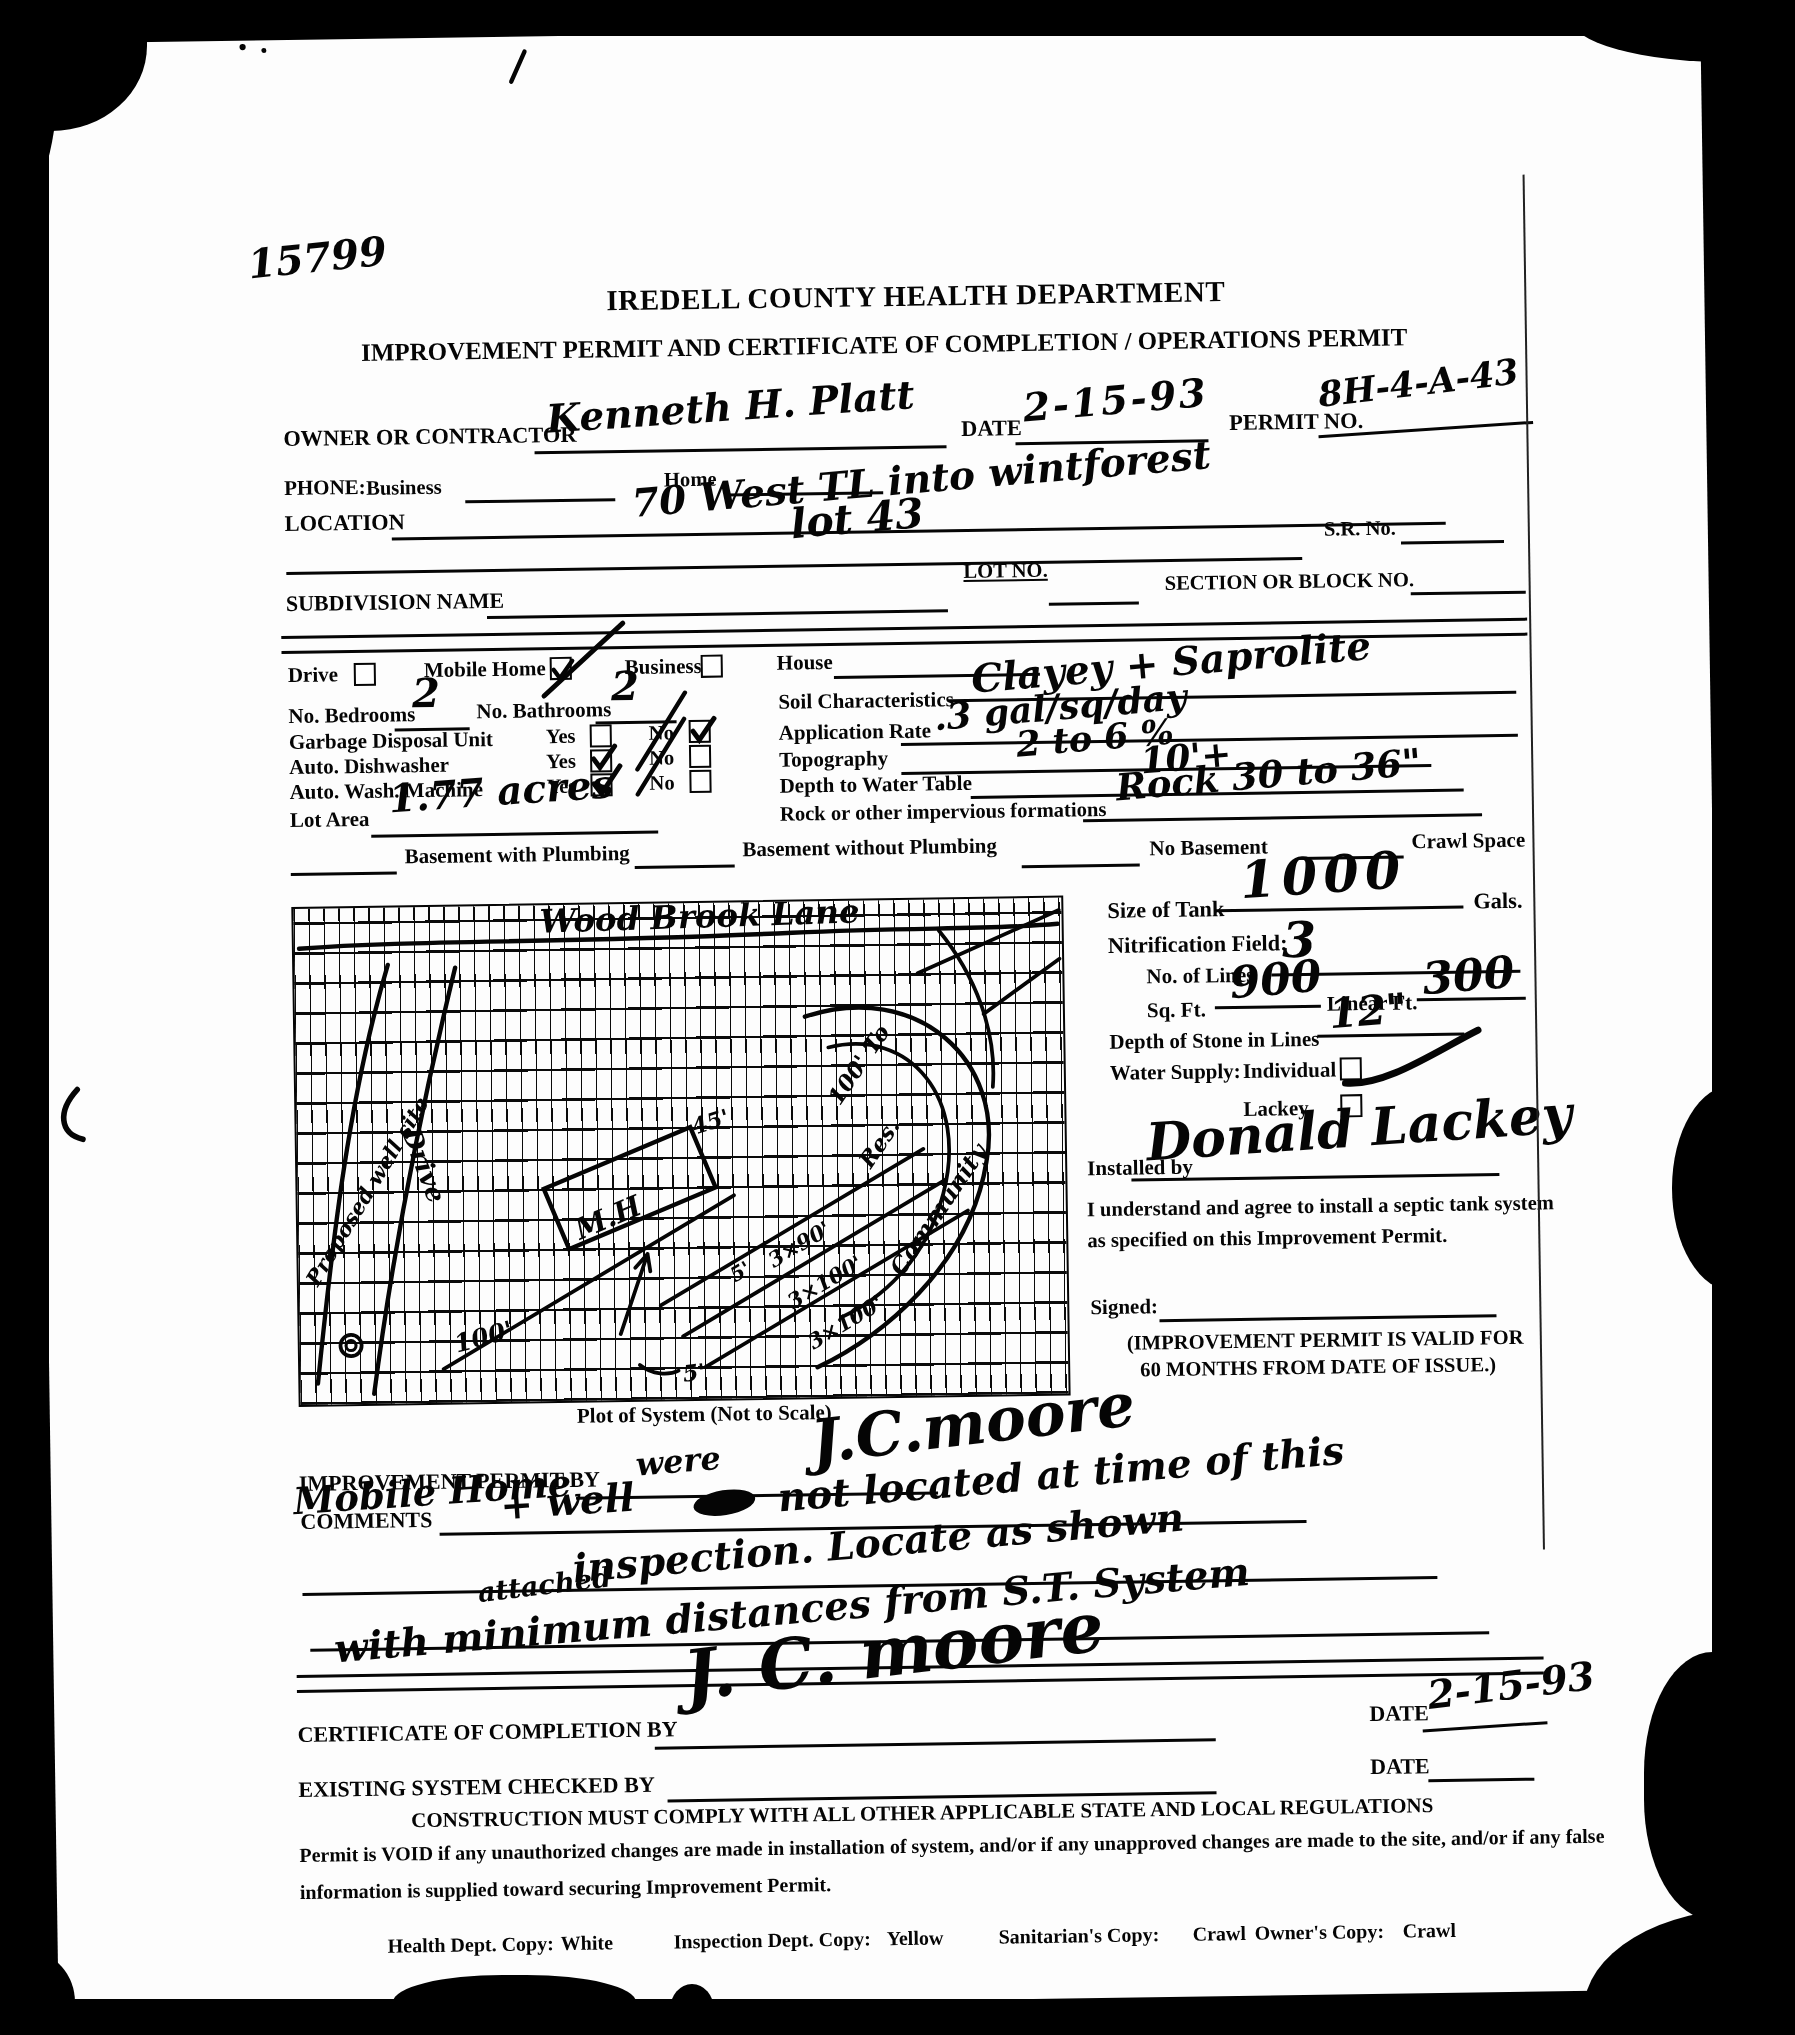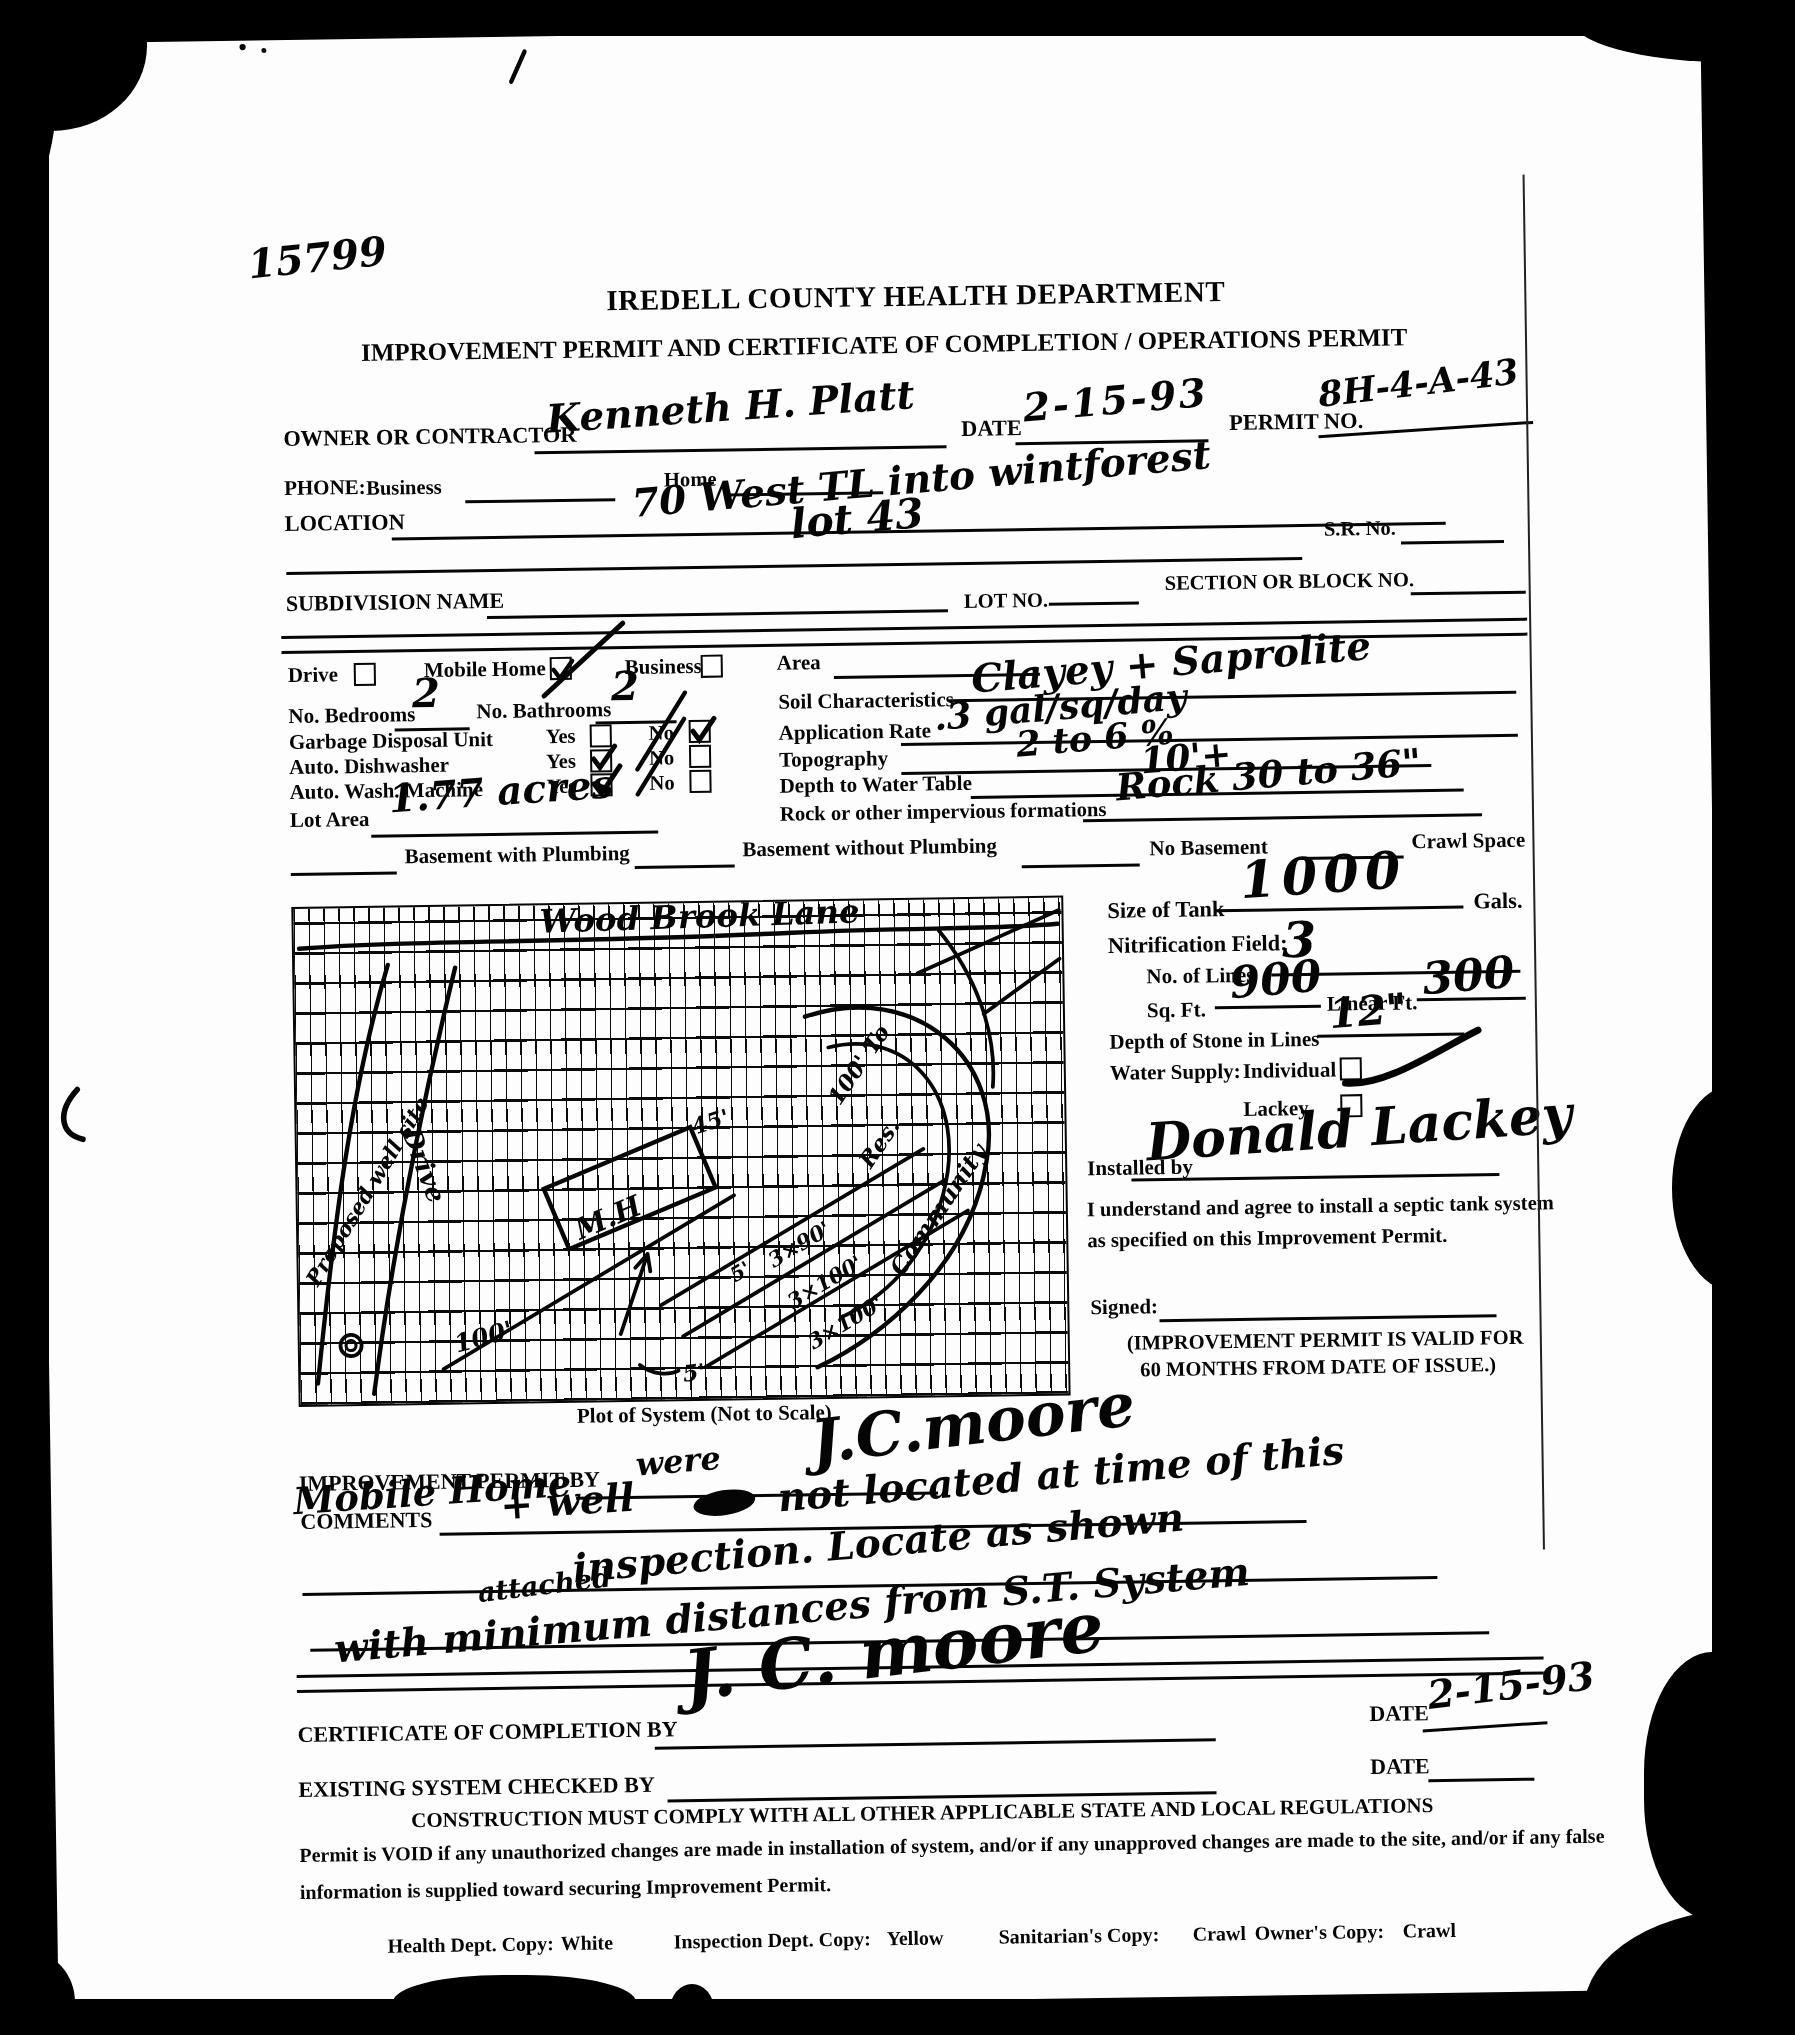--- a/index.html
+++ b/index.html
@@ -50,35 +50,35 @@
   <span class="lbl" style="left:292px;top:504px;font-size:22.4px;">LOCATION</span>
   <span class="hw" style="left:639px;top:460px;font-size:39px;transform:rotate(-4deg);">70 West TL into wintforest</span>
   <div class="ul" style="left:399px;top:530px;width:1054px;"></div>
   <span class="hw" style="left:798px;top:498px;font-size:41px;transform:rotate(-4deg);">lot 43</span>
   <span class="lbl" style="left:1331px;top:525px;font-size:20.6px;">S.R. No.</span>
   <div class="ul" style="left:1408px;top:549px;width:103px;"></div>
   <div class="ul" style="left:293px;top:563px;width:1016px;"></div>
 
   <span class="lbl" style="left:292px;top:584px;font-size:22px;">SUBDIVISION NAME</span>
   <div class="ul" style="left:493px;top:610px;width:461px;"></div>
-  <span class="lbl" style="left:970px;top:592px;font-size:20.6px;">LOT NO.</span>
+  <span class="lbl" style="left:970px;top:562px;font-size:20.6px;text-decoration:underline;">LOT NO.</span>
   <div class="ul" style="left:1055px;top:605px;width:90px;"></div>
   <span class="lbl" style="left:1171px;top:577px;font-size:20.6px;">SECTION OR BLOCK NO.</span>
   <div class="ul" style="left:1417px;top:600px;width:115px;"></div>
 
   <div class="ul" style="left:287px;top:627px;width:1246px;height:3.1px;"></div>
   <div class="ul" style="left:287px;top:642px;width:1246px;height:3.1px;"></div>
 
   <span class="lbl" style="left:293px;top:656px;font-size:21px;">Drive</span>
   <div class="box" style="left:359px;top:655px;"></div>
   <span class="lbl" style="left:429px;top:653px;font-size:21px;">Mobile Home</span>
   <div class="box" style="left:555px;top:652px;"></div>
   <span class="lbl" style="left:630px;top:653px;font-size:21px;">Business</span>
   <div class="box" style="left:706px;top:652px;"></div>
-  <span class="lbl" style="left:782px;top:651px;font-size:21px;">Area</span>
+  <span class="lbl" style="left:782px;top:651px;font-size:21px;">House</span>
   <div class="ul" style="left:839px;top:675px;width:206px;"></div>
 
   <span class="lbl" style="left:293px;top:697px;font-size:21px;">No. Bedrooms</span>
   <span class="hw" style="left:417px;top:666px;font-size:40px;">2</span>
   <div class="ul" style="left:399px;top:721px;width:75px;"></div>
   <span class="lbl" style="left:481px;top:695px;font-size:21px;">No. Bathrooms</span>
   <span class="hw" style="left:616px;top:662px;font-size:40px;">2</span>
   <div class="ul" style="left:600px;top:717px;width:81px;"></div>
 
   <span class="lbl" style="left:293px;top:723px;font-size:21px;">Garbage Disposal Unit</span>

